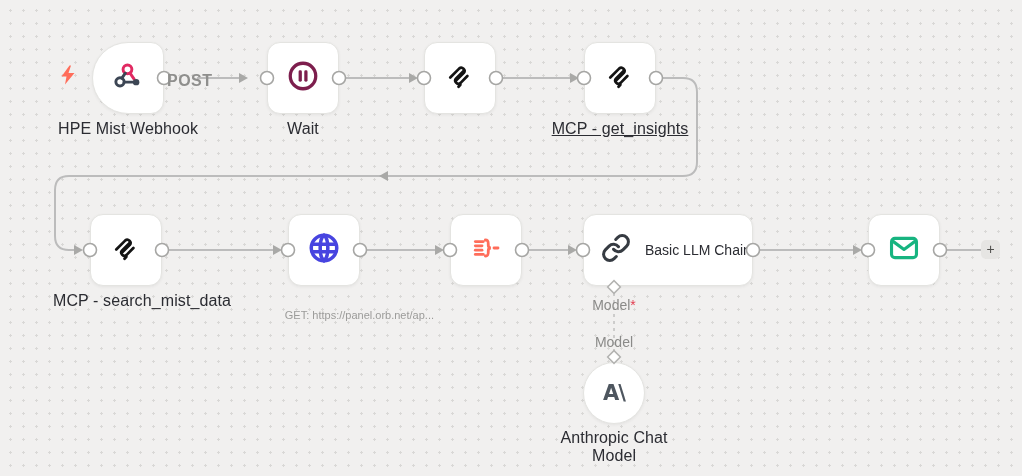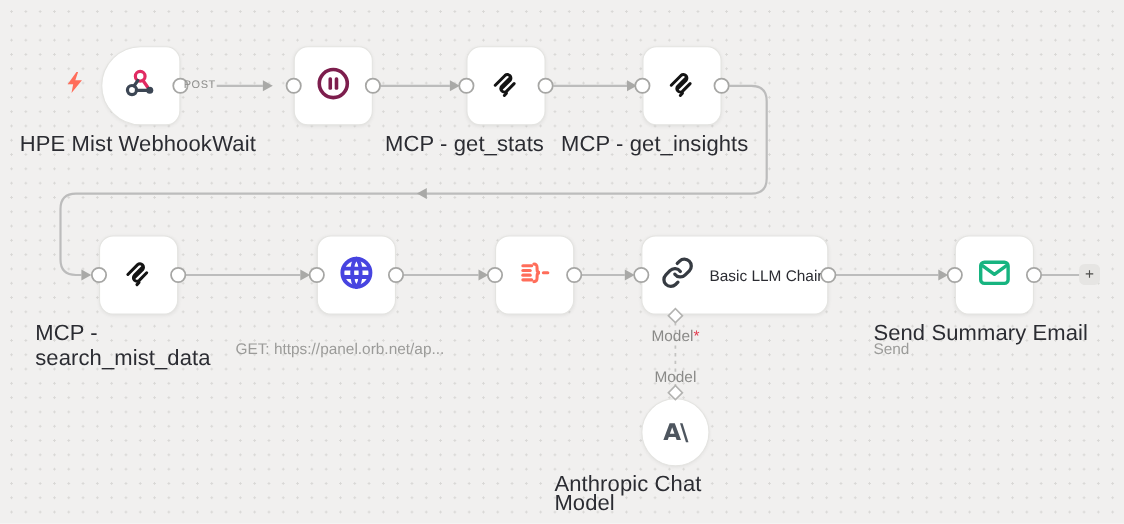--- a/index.html
+++ b/index.html
@@ -15,30 +15,30 @@
     position:absolute;width:72px;height:72px;background:#fff;
     border:1px solid #e4e4e1;border-radius:13px;
     box-shadow:0 1px 3px rgba(60,60,60,.07);
     display:flex;align-items:center;justify-content:center;
     box-sizing:border-box;
   }
   .node.trigger{border-radius:36px 13px 13px 36px;}
   .node.wide{width:170px;justify-content:flex-start;padding-left:17px;gap:14px;}
   .node.round{width:62px;height:62px;border-radius:50%;}
   .node-label{
-    position:absolute;width:220px;text-align:left;
-    font-size:20px;color:#2b2c32;letter-spacing:.1px;
+    position:absolute;width:220px;text-align:center;
+    font-size:16px;color:#2b2c32;letter-spacing:.1px;
   }
   .node-sub{
-    position:absolute;width:220px;text-align:left;
-    font-size:14px;color:#9b9b99;
+    position:absolute;width:220px;text-align:right;
+    font-size:11px;color:#9b9b99;
   }
   .inline-label{font-size:14px;color:#2b2c32;white-space:nowrap;}
   .edge-label{
-    position:absolute;font-size:10px;color:#8f8f8d;letter-spacing:.5px;
+    position:absolute;font-size:16px;color:#8f8f8d;letter-spacing:.5px;font-weight:bold;
   }
   .port-label{
     position:absolute;width:120px;text-align:center;
     font-size:14px;color:#8a8a88;
   }
   .req{color:#e23b4e;}
   .plus-btn{
     position:absolute;left:981px;top:240px;width:19px;height:19px;
     background:#e6e5e3;border:none;border-radius:5px;
     color:#4e4e4c;font-size:14px;line-height:19px;text-align:center;
@@ -209,27 +209,24 @@
     <g fill="#ffffff" stroke="#b3b3b1" stroke-width="1.5">
       <rect x="-4.5" y="-4.5" width="9" height="9" transform="translate(614,287) rotate(45)"></rect>
       <rect x="-4.5" y="-4.5" width="9" height="9" transform="translate(614,357) rotate(45)"></rect>
     </g>
   </svg>
 
   <div class="edge-label" style="left:167px;top:72px;">POST</div>
 
   <div class="node-label" style="left:18px;top:120px;">HPE Mist Webhook</div>
   <div class="node-label" style="left:193px;top:120px;">Wait</div>
-  <div class="node-label" style="left:350px;top:120px;">MCP - get_stats</div>
-  <div class="node-label" style="left:510px;top:120px;">MCP - get_insights</div>
+  <div class="node-label" style="left:510px;top:120px;text-decoration:underline;">MCP - get_insights</div>
 
   <div class="node-label" style="left:32px;top:292px;">MCP - search_mist_data</div>
   <div class="node-sub" style="left:214px;top:309px;">GET: https://panel.orb.net/ap...</div>
-  <div class="node-label" style="left:794px;top:292px;">Send Summary Email</div>
-  <div class="node-sub" style="left:794px;top:309px;">Send</div>
 
   <div class="port-label" style="left:554px;top:297px;"><span>Model</span><span class="req">*</span></div>
   <div class="port-label" style="left:554px;top:334px;">Model</div>
 
   <div class="node-label" style="left:504px;top:429px;">Anthropic Chat</div>
   <div class="node-label" style="left:504px;top:447px;">Model</div>
 
   <button class="plus-btn">+</button>
 
 </div>

